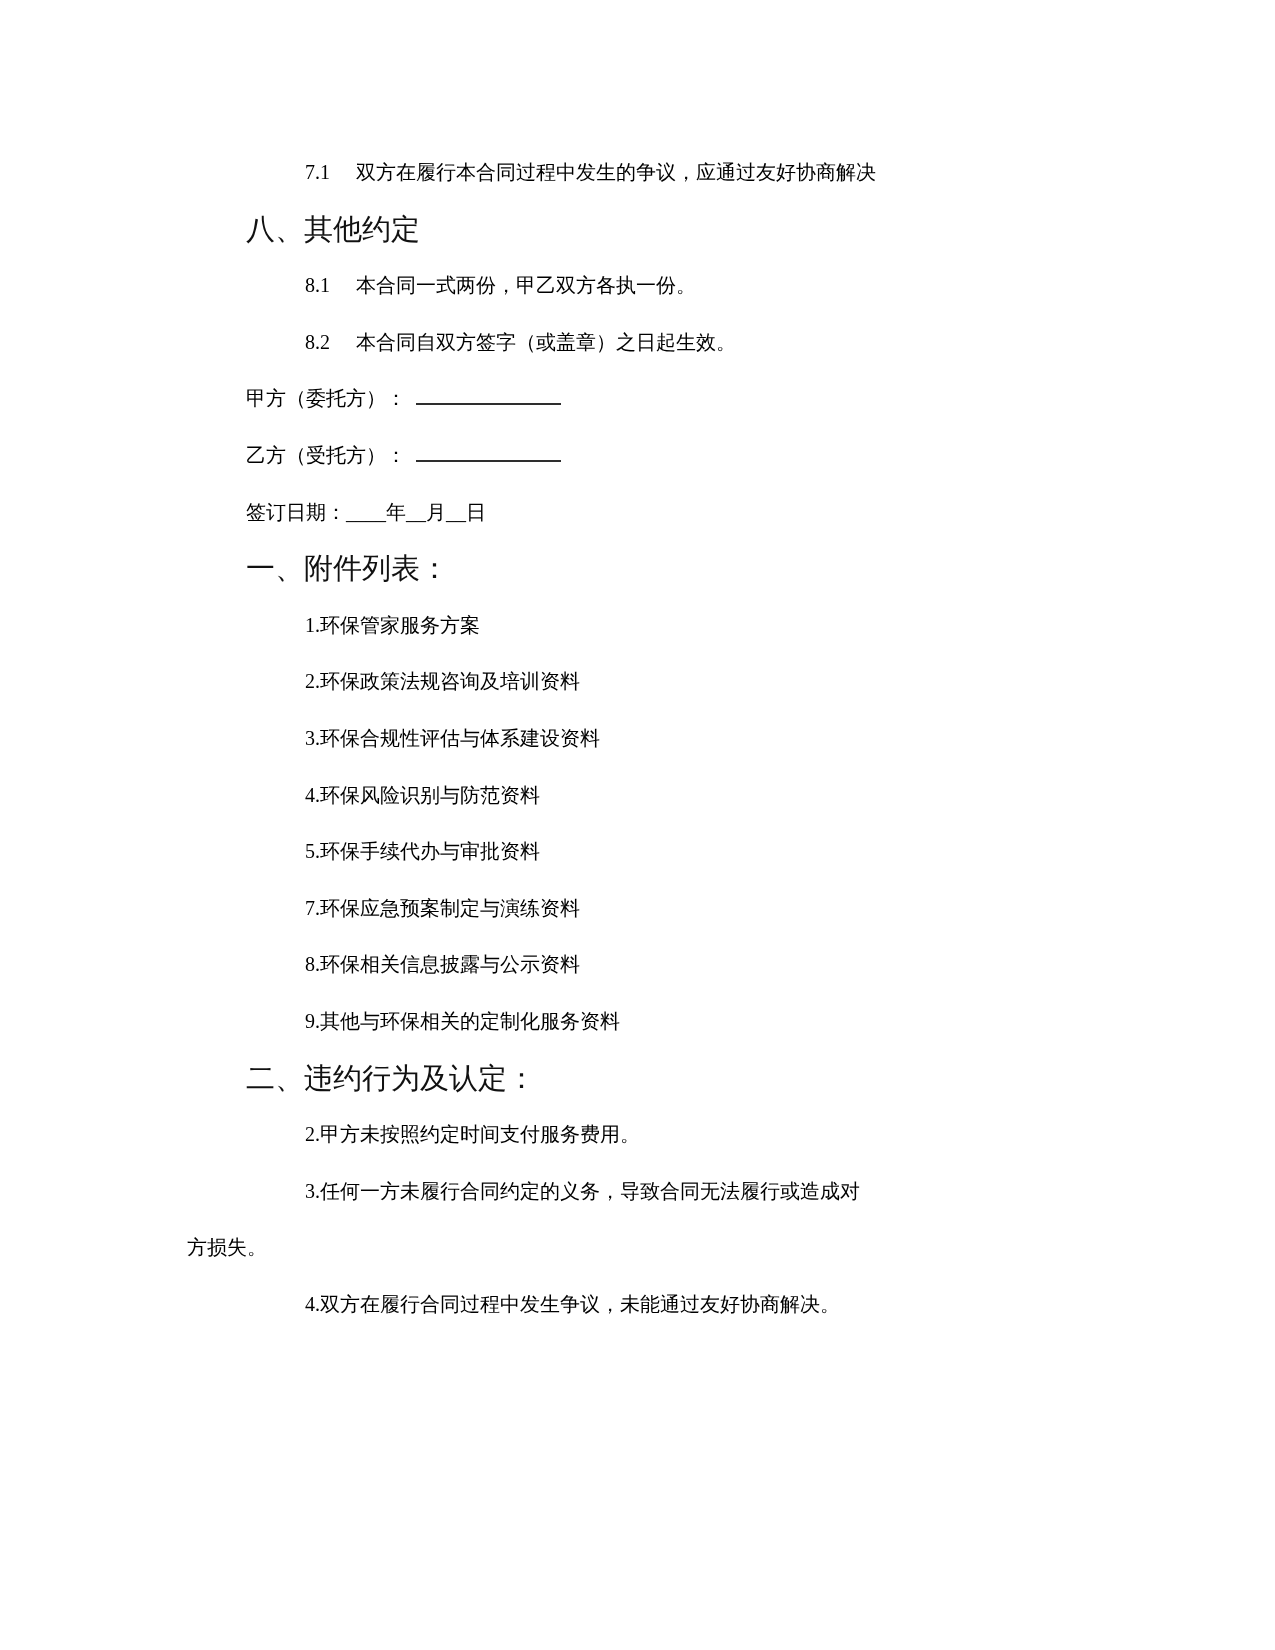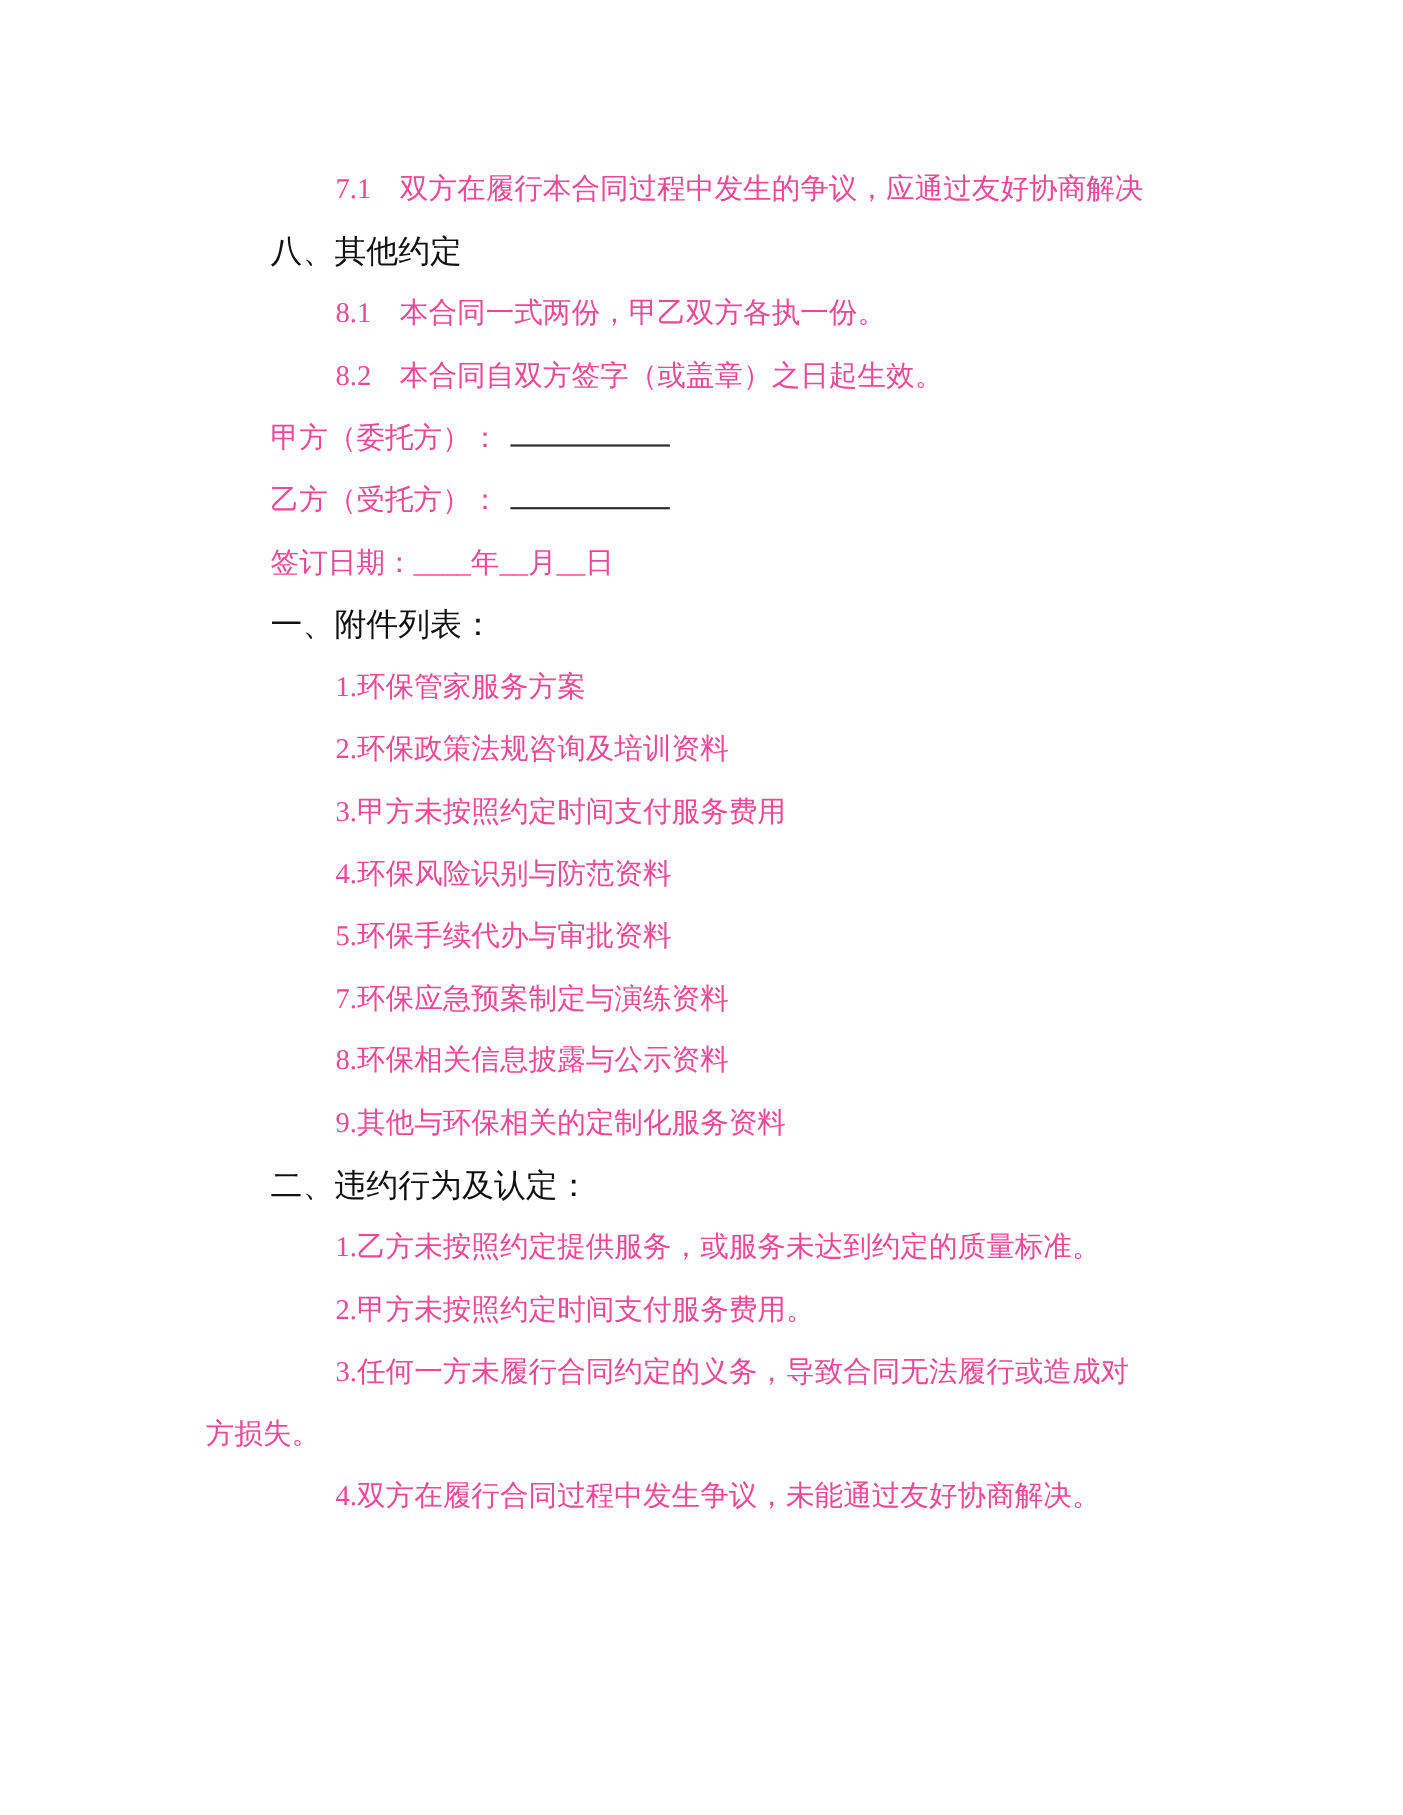--- a/index.html
+++ b/index.html
@@ -22,23 +22,23 @@
   }
   .doc {
     position: absolute;
     left: 187px;
     top: 144px;
     width: 910px;
   }
   .line {
     height: 56.6px;
     line-height: 56.6px;
-    font-size: 26px;
+    font-size: 20px;
     white-space: nowrap;
-    color: #ec4899;
+    color: #000000;
   }
   .ind {
     text-indent: 59px;
   }
   .head {
     font-weight: 400;
     font-size: 29px;
     color: #111111;
   }
   .pnum {
@@ -64,26 +64,25 @@
       <div class="line ind"><span class="pnum">7.1</span><span>双方在履行本合同过程中发生的争议，应通过友好协商解决</span></div>
       <div class="line ind head">八、其他约定</div>
       <div class="line ind"><span class="pnum">8.1</span><span>本合同一式两份，甲乙双方各执一份。</span></div>
       <div class="line ind"><span class="pnum">8.2</span><span>本合同自双方签字（或盖章）之日起生效。</span></div>
       <div class="line ind"><span>甲方（委托方）：</span><span class="blank"></span></div>
       <div class="line ind"><span>乙方（受托方）：</span><span class="blank"></span></div>
       <div class="line ind">签订日期：____年__月__日</div>
       <div class="line ind head">一、附件列表：</div>
       <div class="line ind"><span class="lnum">1.</span><span>环保管家服务方案</span></div>
       <div class="line ind"><span class="lnum">2.</span><span>环保政策法规咨询及培训资料</span></div>
-      <div class="line ind"><span class="lnum">3.</span><span>甲方未按照约定时间支付服务费用</span></div>
+      <div class="line ind"><span class="lnum">3.</span><span>环保合规性评估与体系建设资料</span></div>
       <div class="line ind"><span class="lnum">4.</span><span>环保风险识别与防范资料</span></div>
       <div class="line ind"><span class="lnum">5.</span><span>环保手续代办与审批资料</span></div>
       <div class="line ind"><span class="lnum">7.</span><span>环保应急预案制定与演练资料</span></div>
       <div class="line ind"><span class="lnum">8.</span><span>环保相关信息披露与公示资料</span></div>
       <div class="line ind"><span class="lnum">9.</span><span>其他与环保相关的定制化服务资料</span></div>
       <div class="line ind head">二、违约行为及认定：</div>
-      <div class="line ind"><span class="lnum">1.</span><span>乙方未按照约定提供服务，或服务未达到约定的质量标准。</span></div>
       <div class="line ind"><span class="lnum">2.</span><span>甲方未按照约定时间支付服务费用。</span></div>
       <div class="line ind"><span class="lnum">3.</span><span>任何一方未履行合同约定的义务，导致合同无法履行或造成对</span></div>
       <div class="line">方损失。</div>
       <div class="line ind"><span class="lnum">4.</span><span>双方在履行合同过程中发生争议，未能通过友好协商解决。</span></div>
     </div>
 </div>
 
 </body></html>

